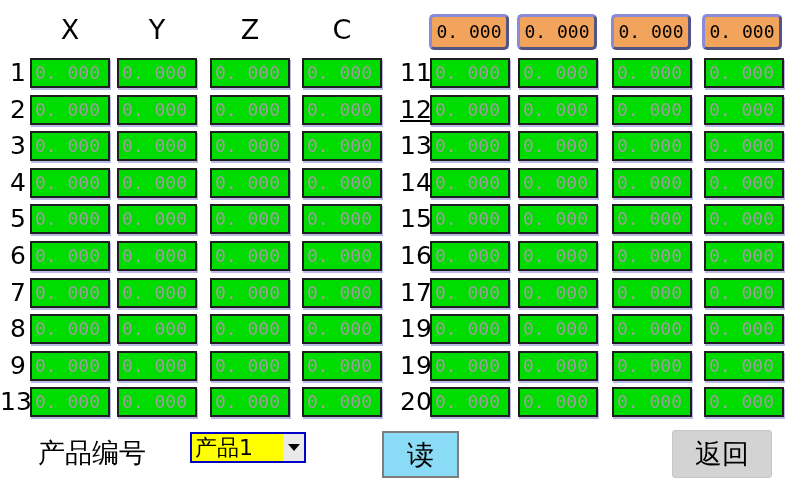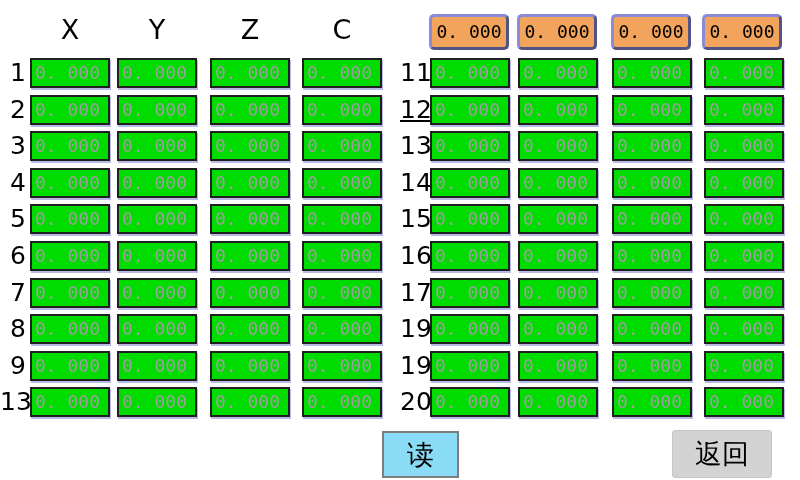--- a/index.html
+++ b/index.html
@@ -255,18 +255,25 @@
       <div class="cell" style="left: 118px; top: 350.8px;">0. 000</div>
       <div class="cell" style="left: 212px; top: 350.8px;">0. 000</div>
       <div class="cell" style="left: 304px; top: 350.8px;">0. 000</div>
       <span class="row-num" style="top: 388.4px;">20</span>
       <div class="cell" style="left: 30px; top: 387.4px;">0. 000</div>
       <div class="cell" style="left: 118px; top: 387.4px;">0. 000</div>
       <div class="cell" style="left: 212px; top: 387.4px;">0. 000</div>
       <div class="cell" style="left: 304px; top: 387.4px;">0. 000</div>
     </div>
 
-
+  <span class="product-label">产品编号</span>
+
+  <div class="combo">
+    <span class="combo-value">产品1</span>
+    <span class="combo-arrow-btn">
+      <span class="combo-arrow-icon"></span>
+    </span>
+  </div>
 
   <button class="read-btn">读</button>
   <button class="back-btn">返回</button>
 
 </div>
 
 </body></html>

